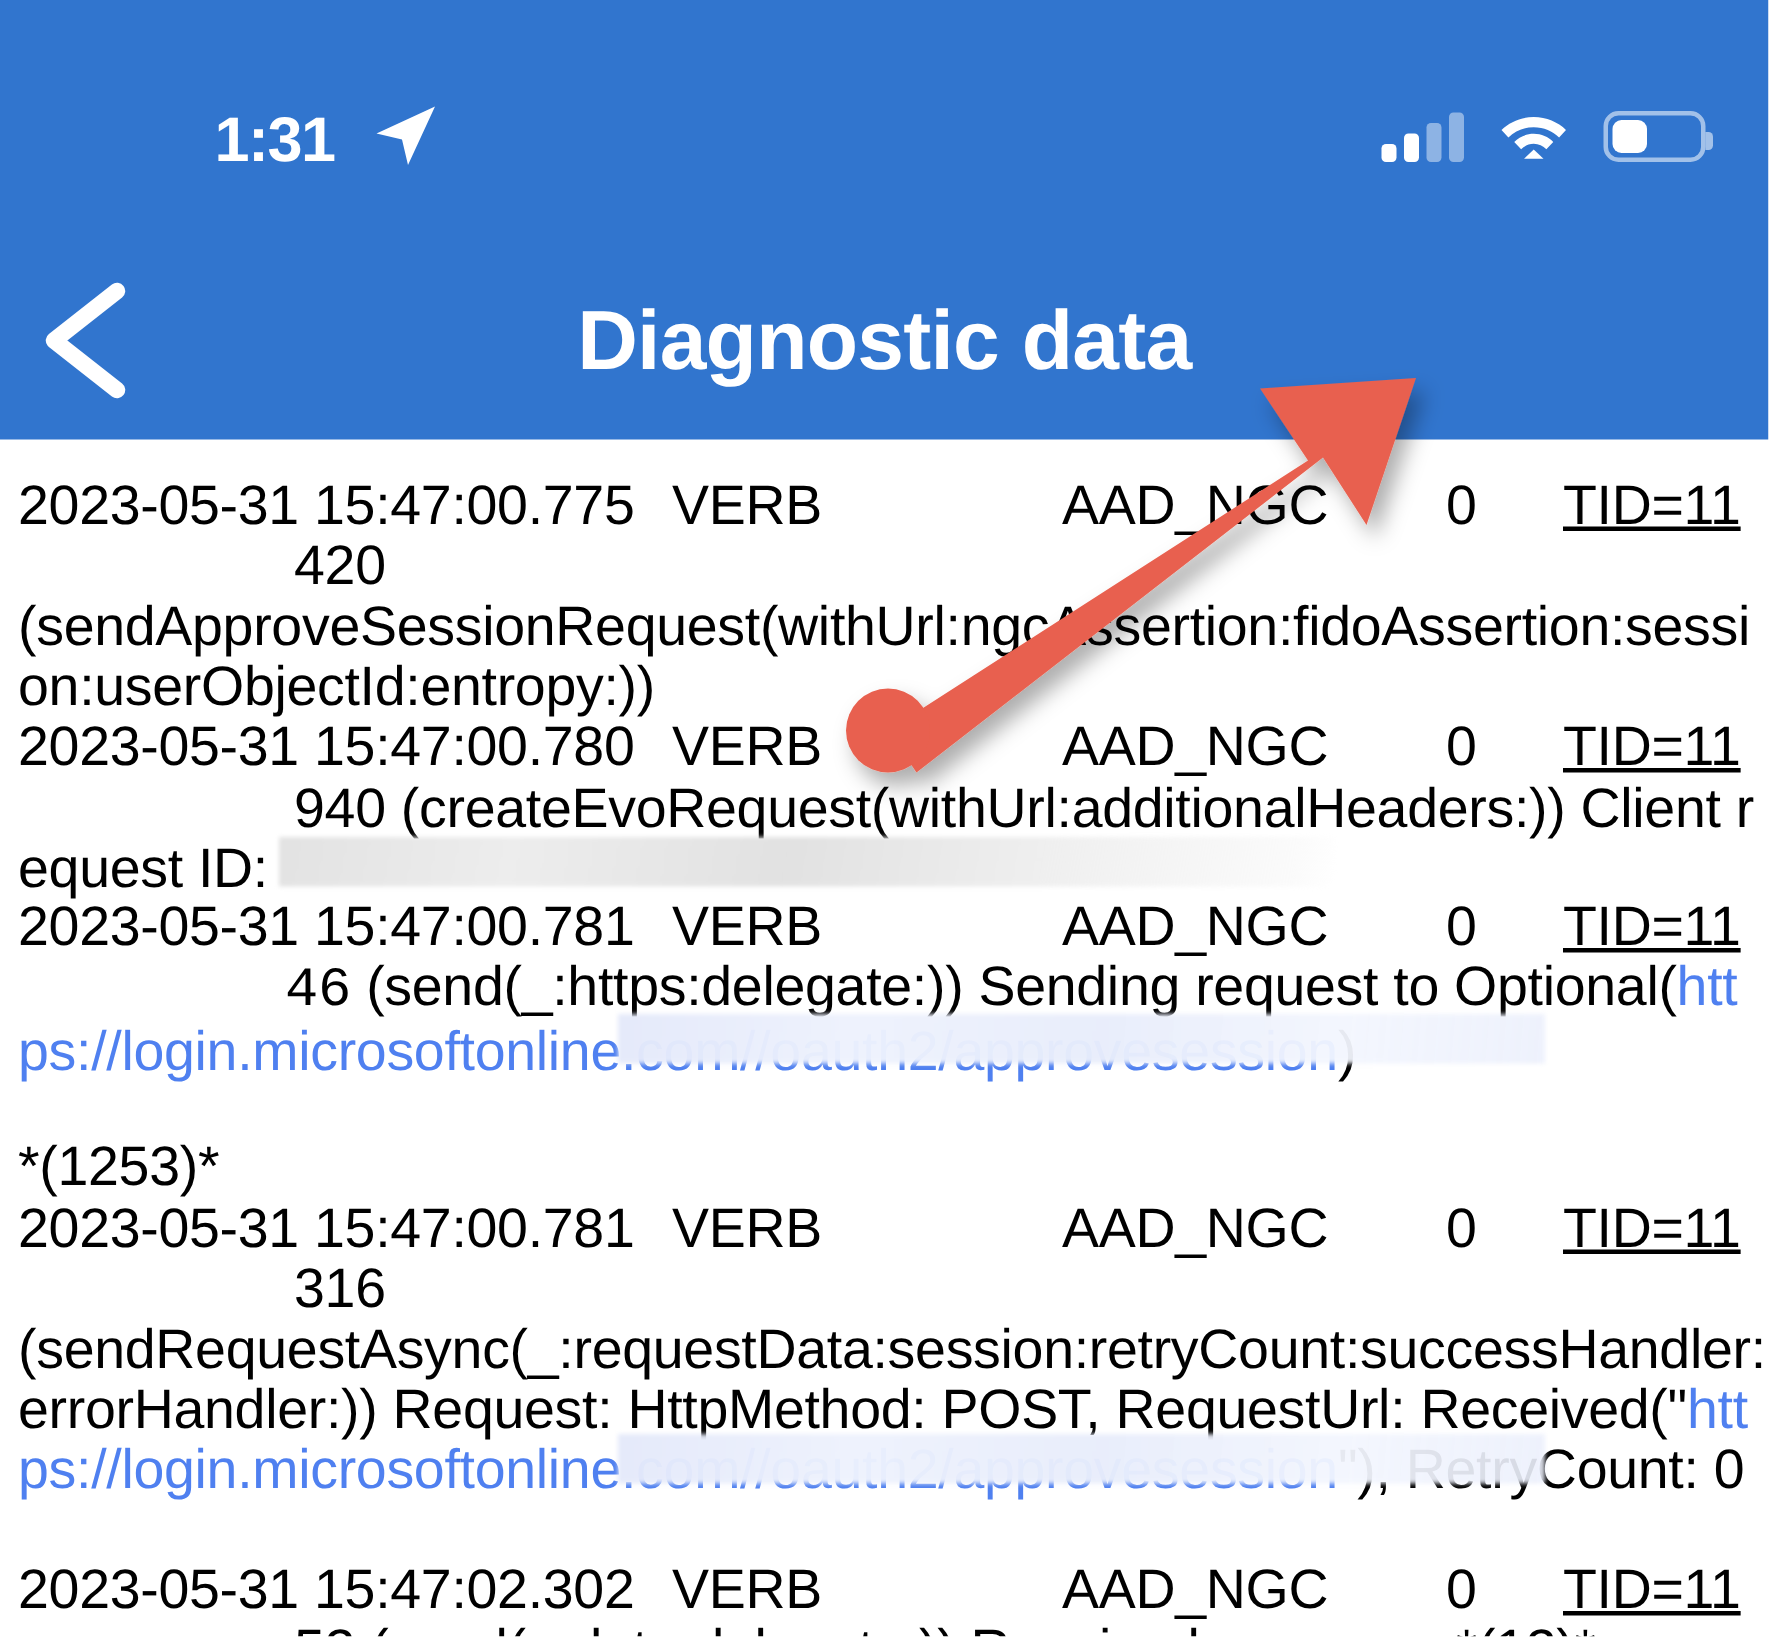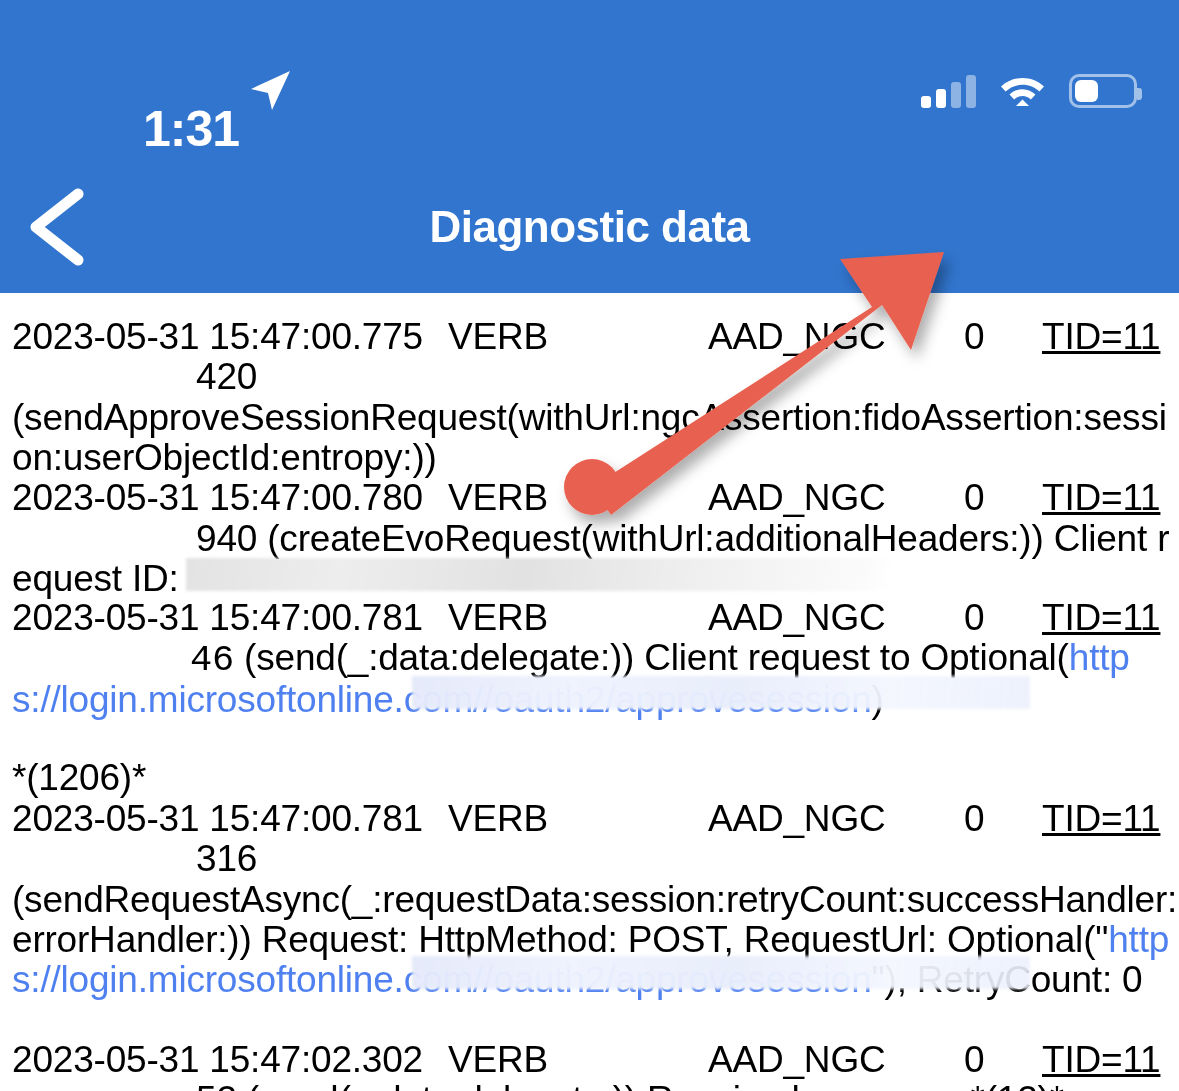--- a/index.html
+++ b/index.html
@@ -31,26 +31,25 @@
     position: absolute;
     left: 0; top: 0;
     width: 100%;
     height: 160px;
   }
   #status-time {
     position: absolute;
     left: 143px;
     top: 62px;
     color: #ffffff;
-    font-size: 50px;
+    font-size: 42px;
     font-weight: bold;
     letter-spacing: -1px;
     line-height: 62px;
     white-space: nowrap;
-    margin-top: 36px;
   }
   #location-icon {
     position: absolute;
     left: 248px;
     top: 68px;
     width: 44px;
     height: 44px;
   }
   #status-right {
     position: absolute;
@@ -124,21 +123,21 @@
     height: 78px;
     cursor: pointer;
   }
   #nav-title {
     position: absolute;
     left: 0;
     right: 0;
     top: 32px;
     text-align: center;
     color: #ffffff;
-    font-size: 44px;
+    font-size: 56px;
     font-weight: bold;
     line-height: 70px;
     letter-spacing: -0.5px;
   }
   #copy-all-button {
     position: absolute;
     right: 46px;
     top: 34px;
     color: #ffffff;
     font-size: 50px;
@@ -270,31 +269,31 @@
   <div class="log-line wrap" style="top:105px; width:1160px;">(sendApproveSessionRequest(withUrl:ngcAssertion:fidoAssertion:session:userObjectId:entropy:))</div>
 
   <div class="log-line hdr-row" style="top:185px;"><span class="c-ts">2023-05-31 15:47:00.780</span><span class="c-lvl">VERB</span><span class="c-tag">AAD_NGC</span><span class="c-num">0</span><span class="c-tid">TID=11</span></div>
 
   <div class="log-line wrap" style="top:226px; width:1160px;"><span style="margin-left:184px;">940</span> <span>(createEvoRequest(withUrl:additionalHeaders:)) Client request ID:</span></div>
 
   <div class="redact grey" style="left:186px; top:265px; width:704px; height:33px;"></div>
 
   <div class="log-line hdr-row" style="top:305px;"><span class="c-ts">2023-05-31 15:47:00.781</span><span class="c-lvl">VERB</span><span class="c-tag">AAD_NGC</span><span class="c-num">0</span><span class="c-tid">TID=11</span></div>
 
-  <div class="log-line wrap" style="top:345px; width:1165px;"><span style="margin-left:178px;font-family:Liberation Mono, monospace;">46</span> <span>(send(_:data:delegate:)) Client request to Optional(</span><span class="lnk">https://login.microsoftonline.com/</span><span class="lnk">/oauth2/approvesession</span><span>)</span></div>
+  <div class="log-line wrap" style="top:345px; width:1165px;"><span style="margin-left:178px;font-family:Liberation Mono, monospace;">46</span> <span>(send(_:https:delegate:)) Sending request to Optional(</span><span class="lnk">https://login.microsoftonline.com/</span><span class="lnk">/oauth2/approvesession</span><span>)</span></div>
 
   <div class="redact blue" style="left:412px; top:383px; width:618px; height:33px;"></div>
 
-  <div class="log-line" style="top:465px;">*(1206)*</div>
+  <div class="log-line" style="top:465px;">*(1253)*</div>
 
   <div class="log-line hdr-row" style="top:506px;"><span class="c-ts">2023-05-31 15:47:00.781</span><span class="c-lvl">VERB</span><span class="c-tag">AAD_NGC</span><span class="c-num">0</span><span class="c-tid">TID=11</span></div>
 
   <div class="log-line" style="top:546px; left:196px;">316</div>
 
-  <div class="log-line wrap" style="top:587px; width:1168px;"><span>(sendRequestAsync(_:requestData:session:retryCount:successHandler:errorHandler:)) Request: HttpMethod: POST, RequestUrl: Optional("</span><span class="lnk">https://login.microsoftonline.com/</span><span class="lnk">/oauth2/approvesession</span><span>"), RetryCount: 0</span></div>
+  <div class="log-line wrap" style="top:587px; width:1168px;"><span>(sendRequestAsync(_:requestData:session:retryCount:successHandler:errorHandler:)) Request: HttpMethod: POST, RequestUrl: Received("</span><span class="lnk">https://login.microsoftonline.com/</span><span class="lnk">/oauth2/approvesession</span><span>"), RetryCount: 0</span></div>
 
   <div class="redact blue" style="left:412px; top:663px; width:618px; height:33px;"></div>
 
   <div class="log-line hdr-row" style="top:747px;"><span class="c-ts">2023-05-31 15:47:02.302</span><span class="c-lvl">VERB</span><span class="c-tag">AAD_NGC</span><span class="c-num">0</span><span class="c-tid">TID=11</span></div>
 
   <div class="log-line wrap" style="top:787px; width:1160px;"><span style="margin-left:184px;">52</span> <span>(send(_:data:delegate:)) Received response *(12)*</span></div>
 
 </div>
 
 <svg id="annotation-arrow" viewBox="0 0 1179 1091">

